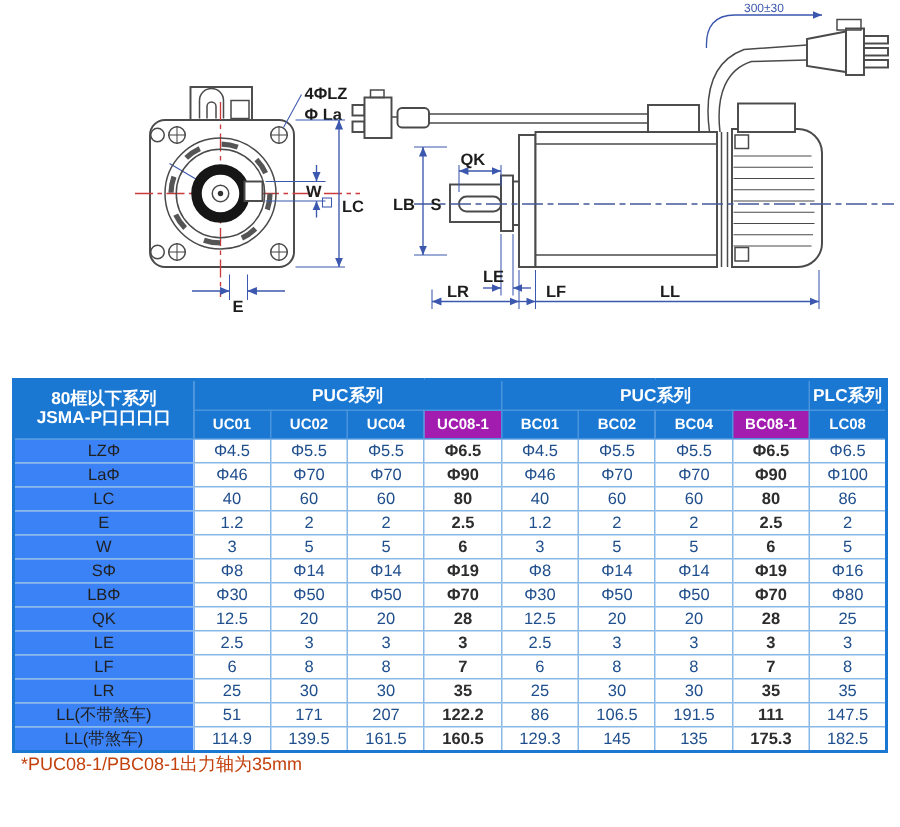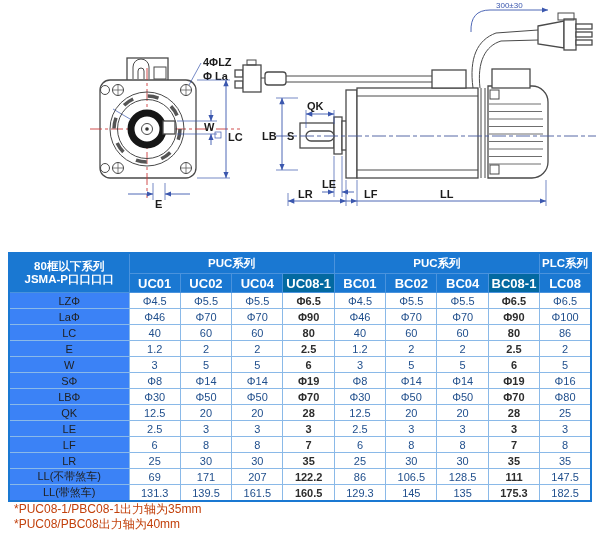--- a/index.html
+++ b/index.html
@@ -13,22 +13,22 @@
   .oln2{stroke:#4a4a4a;stroke-width:1;fill:none;}
   .dim{stroke:#3b57ae;stroke-width:0.9;fill:none;}
   .ext{stroke:#3b57ae;stroke-width:0.7;fill:none;}
   .cl-red{stroke:#cc3b3b;stroke-width:0.9;stroke-dasharray:12 3 3 3;fill:none;}
   .cl-blue{stroke:#44589c;stroke-width:0.9;stroke-dasharray:14 3 4 3;fill:none;}
   table.spec{border-collapse:collapse;table-layout:fixed;width:584px;margin:4px 0 0 8px;border:2px solid #1a78d2;font-size:11px;}
   table.spec col.lab{width:120px;}
   thead th{background:#1a78d2;color:#fff;font-weight:bold;border:1px solid #4a93dd;padding:0;}
   th.corner{font-size:11px;line-height:13px;}
   tr.series-row th{height:19px;font-size:11.5px;}
-  tr.model-row th{height:18px;font-size:13px;}
-  thead th.hl-h{background:#0369a1;}
+  tr.model-row th{height:18px;font-size:10px;}
+  thead th.hl-h{background:#a21caf;}
   tbody th{background:#3b82f6;color:#1f1f1f;font-weight:normal;border:1px solid #8ab9e8;height:15px;font-size:11px;text-align:center;padding:0;}
   tbody td{background:#fff;color:#1f4e8c;text-align:center;border:1px solid #8ab9e8;padding:0;font-size:11px;}
   tbody td.hl{color:#2d2d2d;font-weight:bold;}
   .footnotes{margin:0 0 0 14px;font-size:12px;color:#c2410c;line-height:15px;}
 </style>
 </head>
 <body>
 
 <div class="page">
 
@@ -381,43 +381,42 @@
           <td>30</td>
           <td class="hl">35</td>
           <td>25</td>
           <td>30</td>
           <td>30</td>
           <td class="hl">35</td>
           <td>35</td>
         </tr>
         <tr>
           <th>LL(不带煞车)</th>
-          <td>69</td>
+          <td>51</td>
           <td>171</td>
           <td>207</td>
           <td class="hl">122.2</td>
           <td>86</td>
           <td>106.5</td>
-          <td>128.5</td>
+          <td>191.5</td>
           <td class="hl">111</td>
           <td>147.5</td>
         </tr>
         <tr>
           <th>LL(带煞车)</th>
-          <td>131.3</td>
+          <td>114.9</td>
           <td>139.5</td>
           <td>161.5</td>
           <td class="hl">160.5</td>
           <td>129.3</td>
           <td>145</td>
           <td>135</td>
           <td class="hl">175.3</td>
           <td>182.5</td>
         </tr>
       </tbody>
   </table>
 
   <div class="footnotes">
     <div>*PUC08-1/PBC08-1出力轴为35mm</div>
-    <div>*PUC08/PBC08出力轴为40mm</div>
   </div>
 
 </div>
 
 </body></html>

